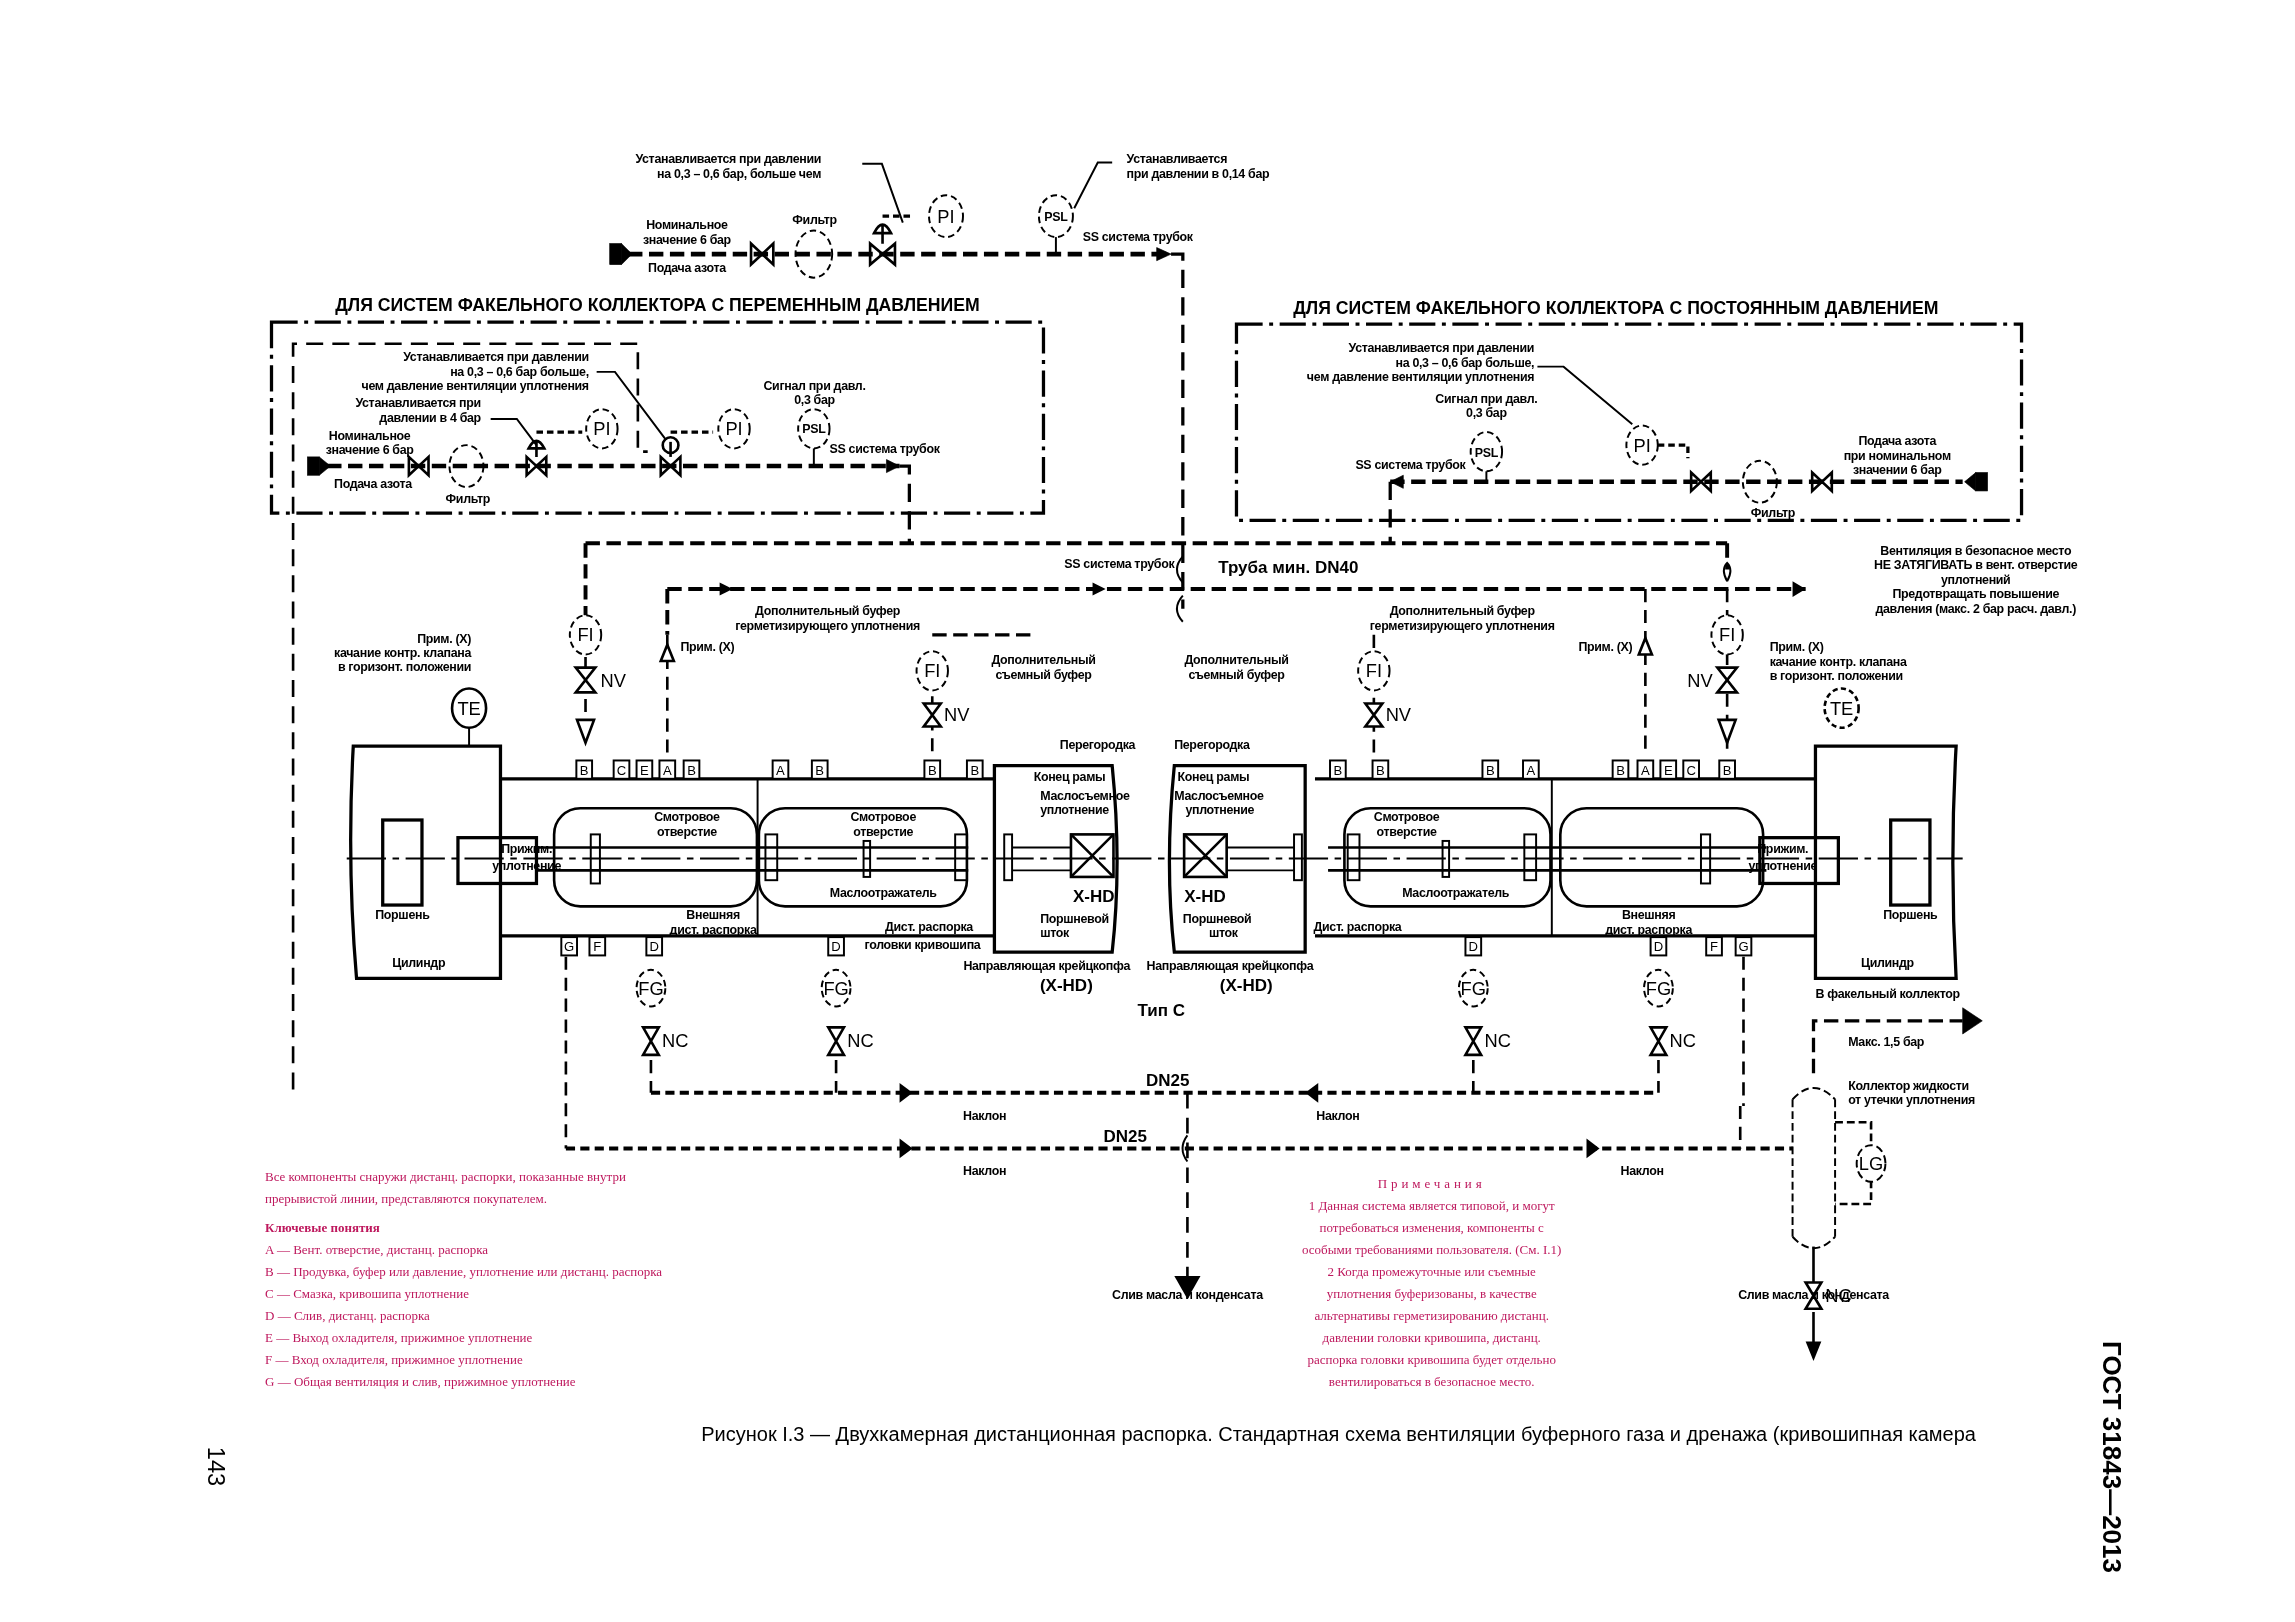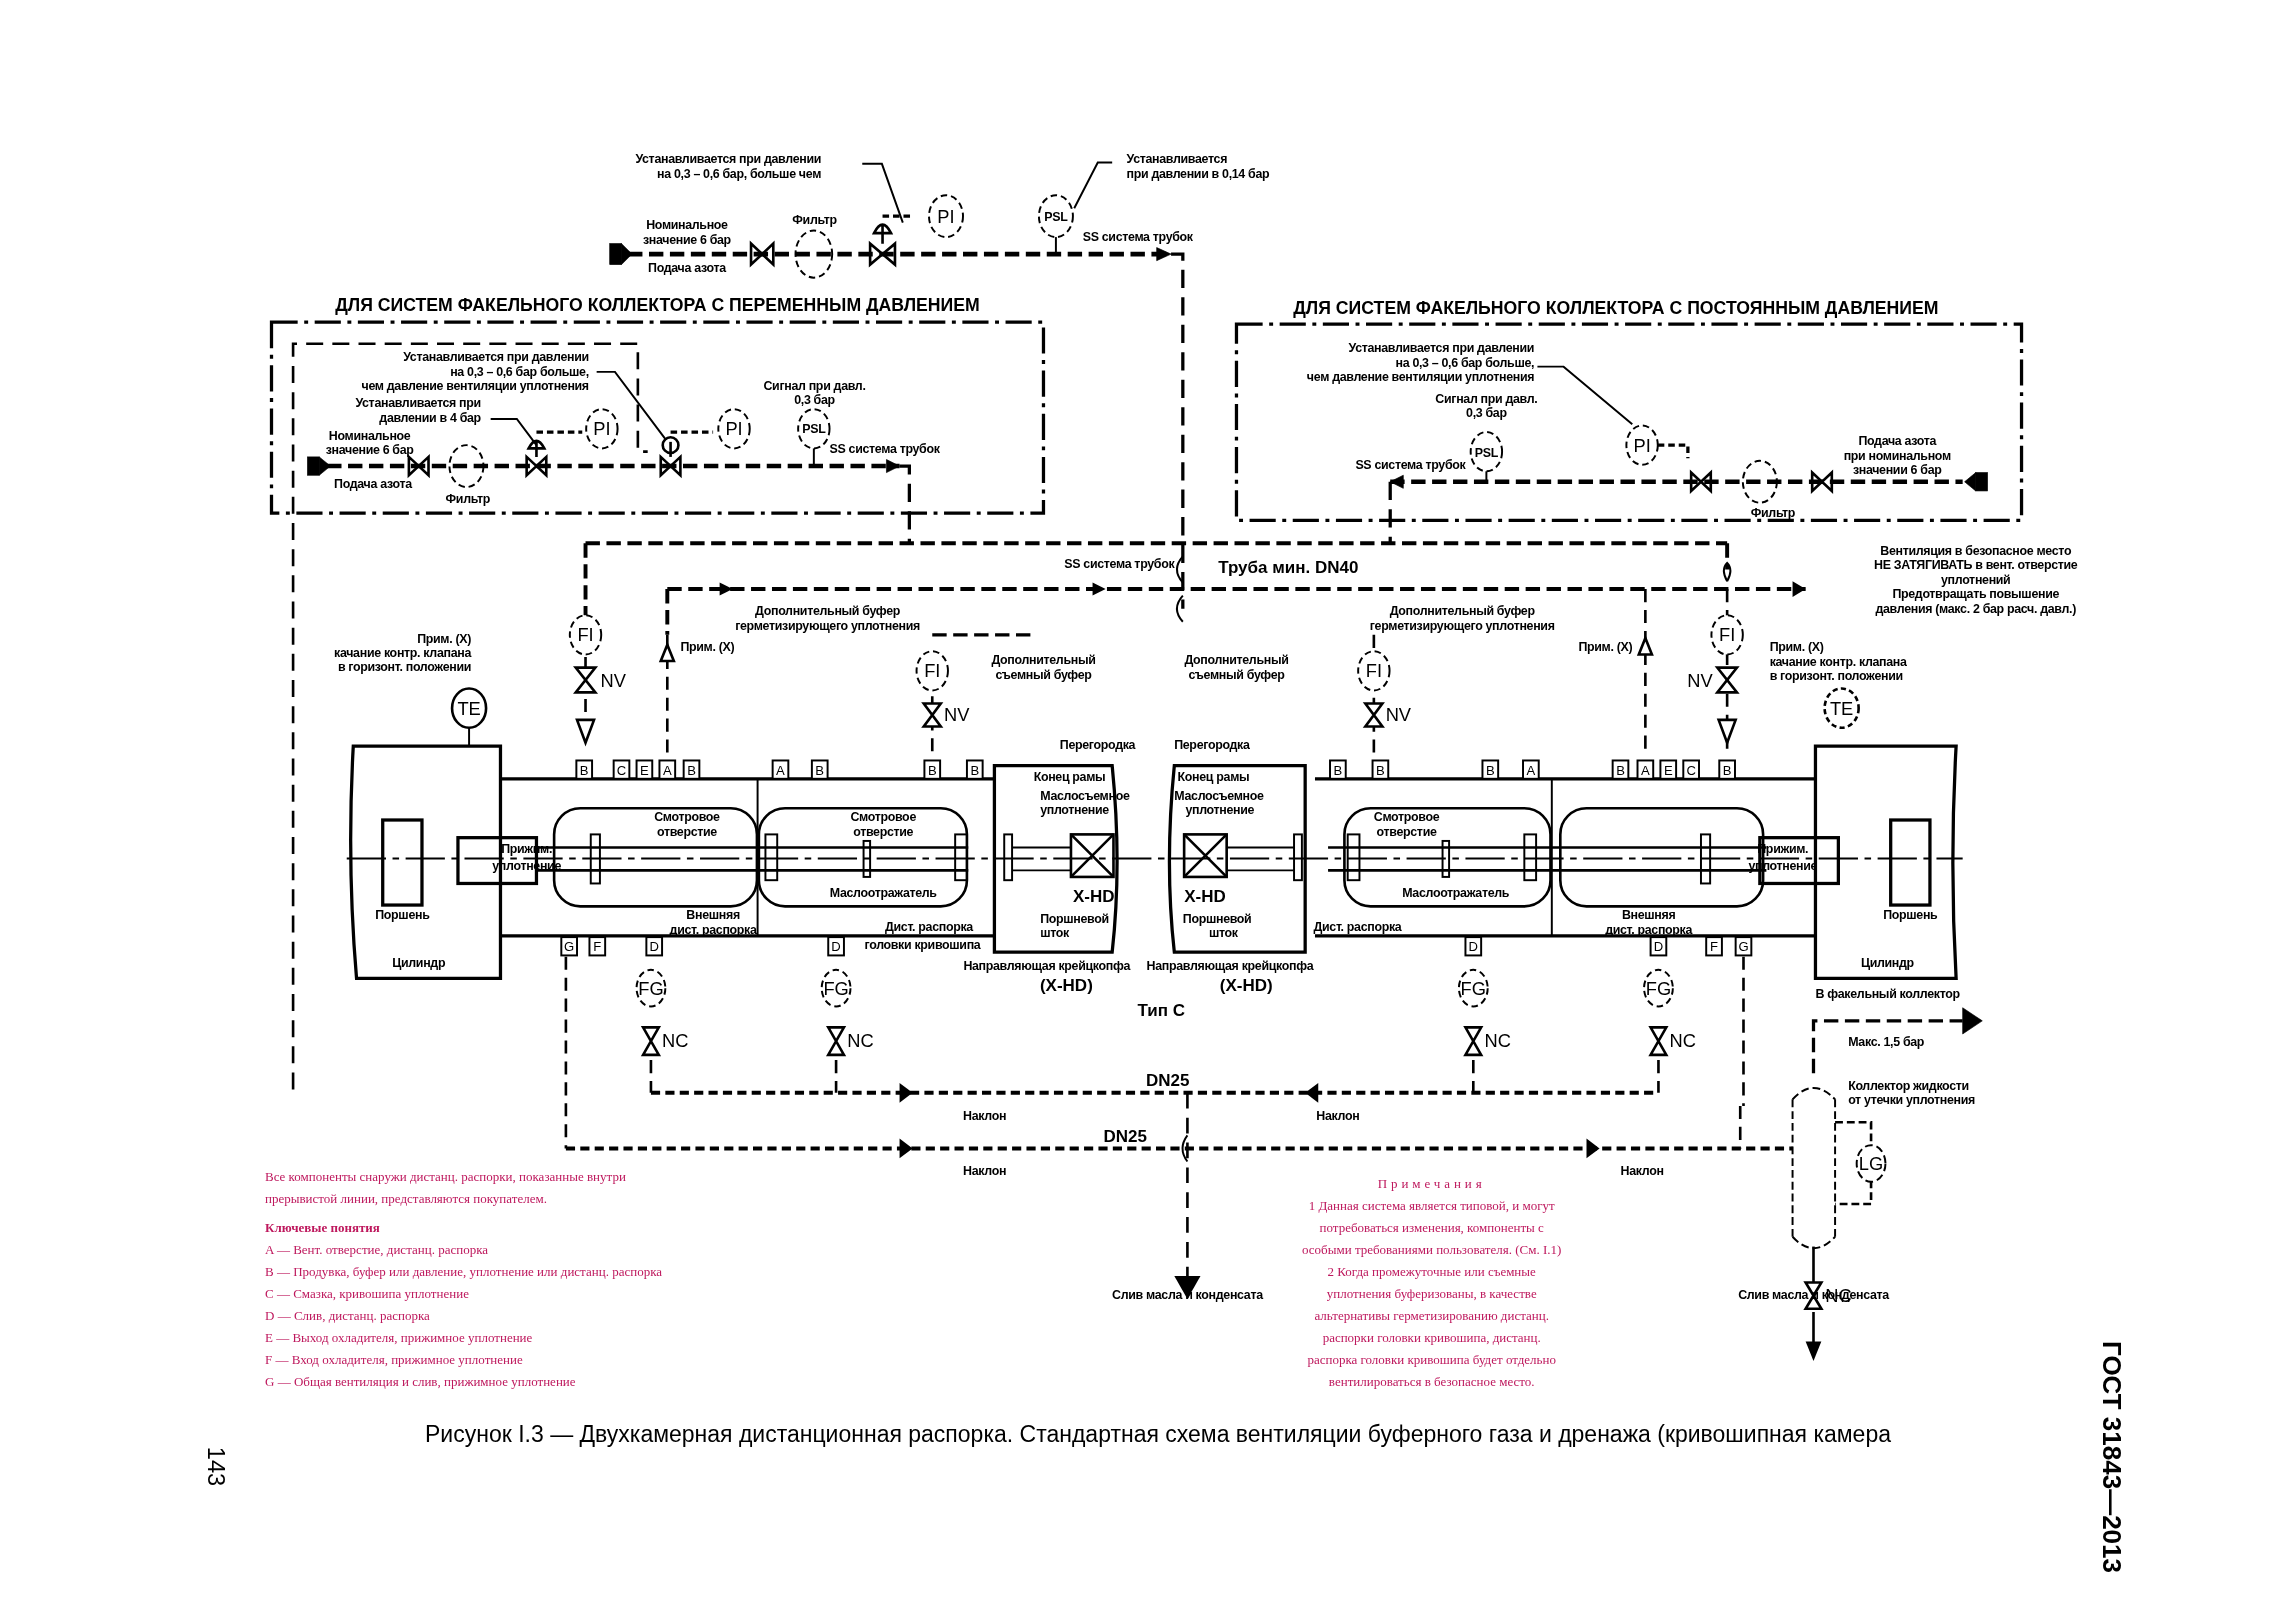--- a/index.html
+++ b/index.html
@@ -6,21 +6,21 @@
   body{width:2295px;height:1623px;position:relative;overflow:hidden;font-family:"Liberation Sans",sans-serif;color:#000;}
   svg#dia{position:absolute;left:0;top:0;width:2295px;height:1623px;}
   .t{font-family:"Liberation Sans",sans-serif;fill:#000;}
   .lbl{font-size:19px;font-weight:bold;letter-spacing:-0.5px;}
   .big{font-size:26px;font-weight:bold;}
   .inst{font-size:28px;font-weight:normal;}
   .port{font-size:20px;}
   .hdr{font-size:27px;font-weight:bold;}
   .txt{position:absolute;font-family:Liberation Serif, serif;font-size:13px;line-height:22px;color:#be185d;}
   .legend-title{font-weight:bold;}
-  .caption{position:absolute;left:340px;top:1417px;width:1636px;text-align:center;font-size:23px;line-height:34px;}
+  .caption{position:absolute;left:340px;top:1417px;width:1636px;text-align:right;font-size:20px;line-height:34px;}
   .gost{position:absolute;left:2127px;top:1341px;transform:rotate(90deg);transform-origin:left top;font-size:26px;font-weight:bold;white-space:nowrap;}
   .pagenum{position:absolute;left:196px;top:1453px;transform:rotate(90deg);transform-origin:center;font-size:23.6px;}
   .notes-title{letter-spacing:3.9px;}
 </style>
 </head>
 <body>
 
 <svg id="dia" viewBox="0 0 3508 2480" xmlns="http://www.w3.org/2000/svg">
   <defs>
     <marker id="ar" viewBox="0 0 10 10" refX="9" refY="5" markerWidth="6" markerHeight="6" orient="auto">
@@ -450,21 +450,21 @@
   <div>G — Общая вентиляция и слив, прижимное уплотнение</div>
 </div>
 <div class="txt" style="left:1302px;top:1173px;text-align:center;">
   <div class="notes-title">Примечания</div>
   <div>1 Данная система является типовой, и могут</div>
   <div>потребоваться изменения, компоненты с</div>
   <div>особыми требованиями пользователя. (См. I.1)</div>
   <div>2 Когда промежуточные или съемные</div>
   <div>уплотнения буферизованы, в качестве</div>
   <div>альтернативы герметизированию дистанц.</div>
-  <div>распорки головки кривошипа, дистанц.</div>
+  <div>давлении головки кривошипа, дистанц.</div>
   <div>распорка головки кривошипа будет отдельно</div>
   <div>вентилироваться в безопасное место.</div>
 </div>
 <div class="caption">
   <div>Рисунок I.3 — Двухкамерная дистанционная распорка. Стандартная схема вентиляции буферного газа и дренажа (кривошипная камера</div>
 </div>
 <div class="gost">ГОСТ 31843—2013</div>
 <div class="pagenum">143</div>
 
 

